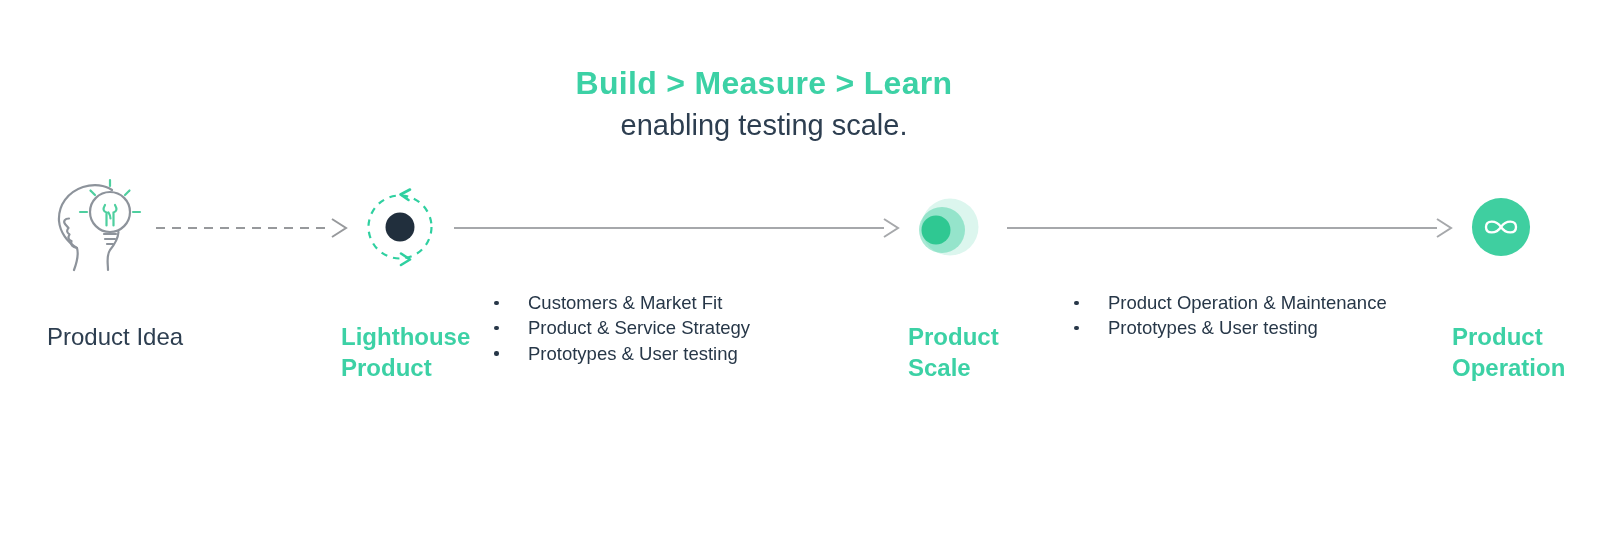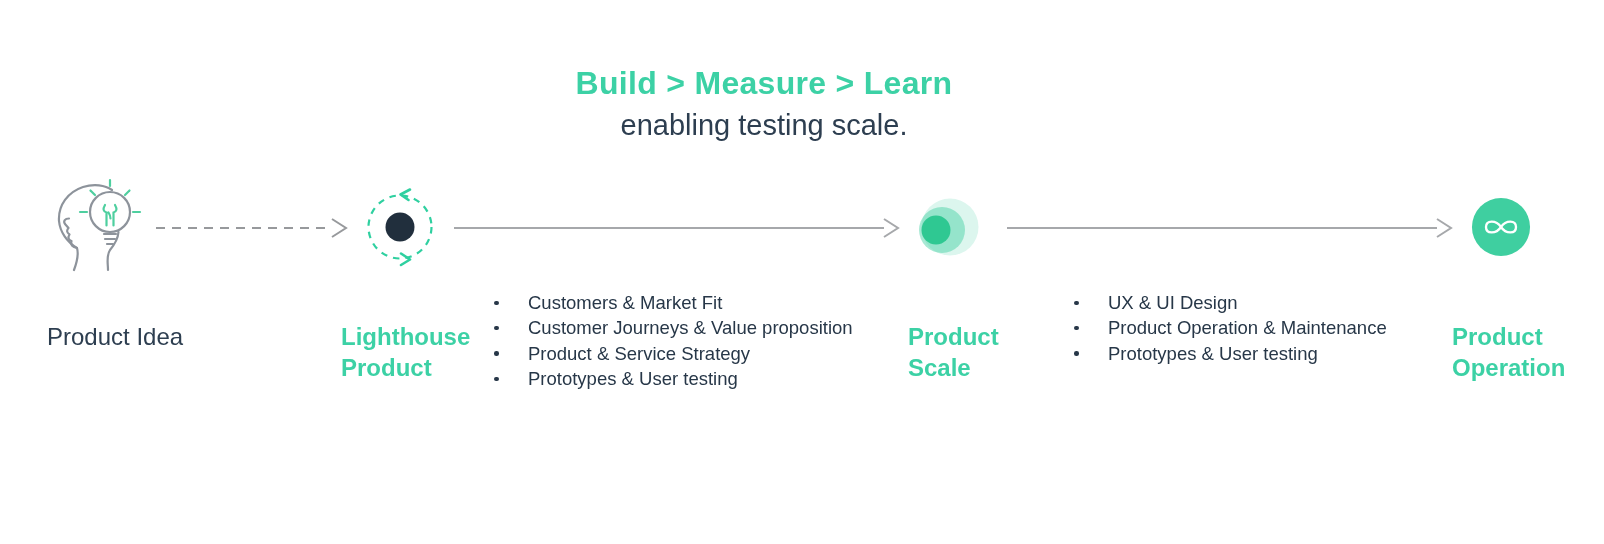--- a/index.html
+++ b/index.html
@@ -80,21 +80,20 @@
 
   <div class="abs" style="left:452px; top:213px;">
     <svg width="450" height="30" viewBox="0 0 450 30">
       <line x1="2" y1="15" x2="432" y2="15" stroke="#a6a8ab" stroke-width="2"></line>
       <polyline points="432,6 446,15 432,24" fill="none" stroke="#a6a8ab" stroke-width="2"></polyline>
     </svg>
   </div>
 
   <ul class="bullets abs" style="left:493px; top:290px; width:385px;">
     <li>Customers &amp; Market Fit</li>
-    <li>Customer Journeys &amp; Value proposition</li>
     <li>Product &amp; Service Strategy</li>
     <li>Prototypes &amp; User testing</li>
   </ul>
 
   <div class="abs" style="left:893px; top:188px;">
     <svg width="118" height="84" viewBox="0 0 118 84">
       <circle cx="57" cy="39" r="28.5" fill="#3fcf9f" opacity="0.18"></circle>
       <circle cx="49" cy="42" r="23" fill="#3fcf9f" opacity="0.45"></circle>
       <circle cx="43" cy="42" r="14.5" fill="#2fc892"></circle>
     </svg>
@@ -103,21 +102,20 @@
 Scale</div>
 
   <div class="abs" style="left:1005px; top:213px;">
     <svg width="450" height="30" viewBox="0 0 450 30">
       <line x1="2" y1="15" x2="432" y2="15" stroke="#a6a8ab" stroke-width="2"></line>
       <polyline points="432,6 446,15 432,24" fill="none" stroke="#a6a8ab" stroke-width="2"></polyline>
     </svg>
   </div>
 
   <ul class="bullets abs" style="left:1073px; top:290px; width:340px;">
-    <li>UX &amp; UI Design</li>
     <li>Product Operation &amp; Maintenance</li>
     <li>Prototypes &amp; User testing</li>
   </ul>
 
   <div class="abs" style="left:1470px; top:196px;">
     <svg width="62" height="62" viewBox="0 0 64 64">
       <circle cx="32" cy="32" r="30" fill="#3fcfa0"></circle>
       <path d="M16.5 32 C16.5 24.5 27 24.5 32 32 C37 39.5 47.5 39.5 47.5 32 C47.5 24.5 37 24.5 32 32 C27 39.5 16.5 39.5 16.5 32 Z" fill="none" stroke="#ffffff" stroke-width="2.4"></path>
     </svg>
   </div>

